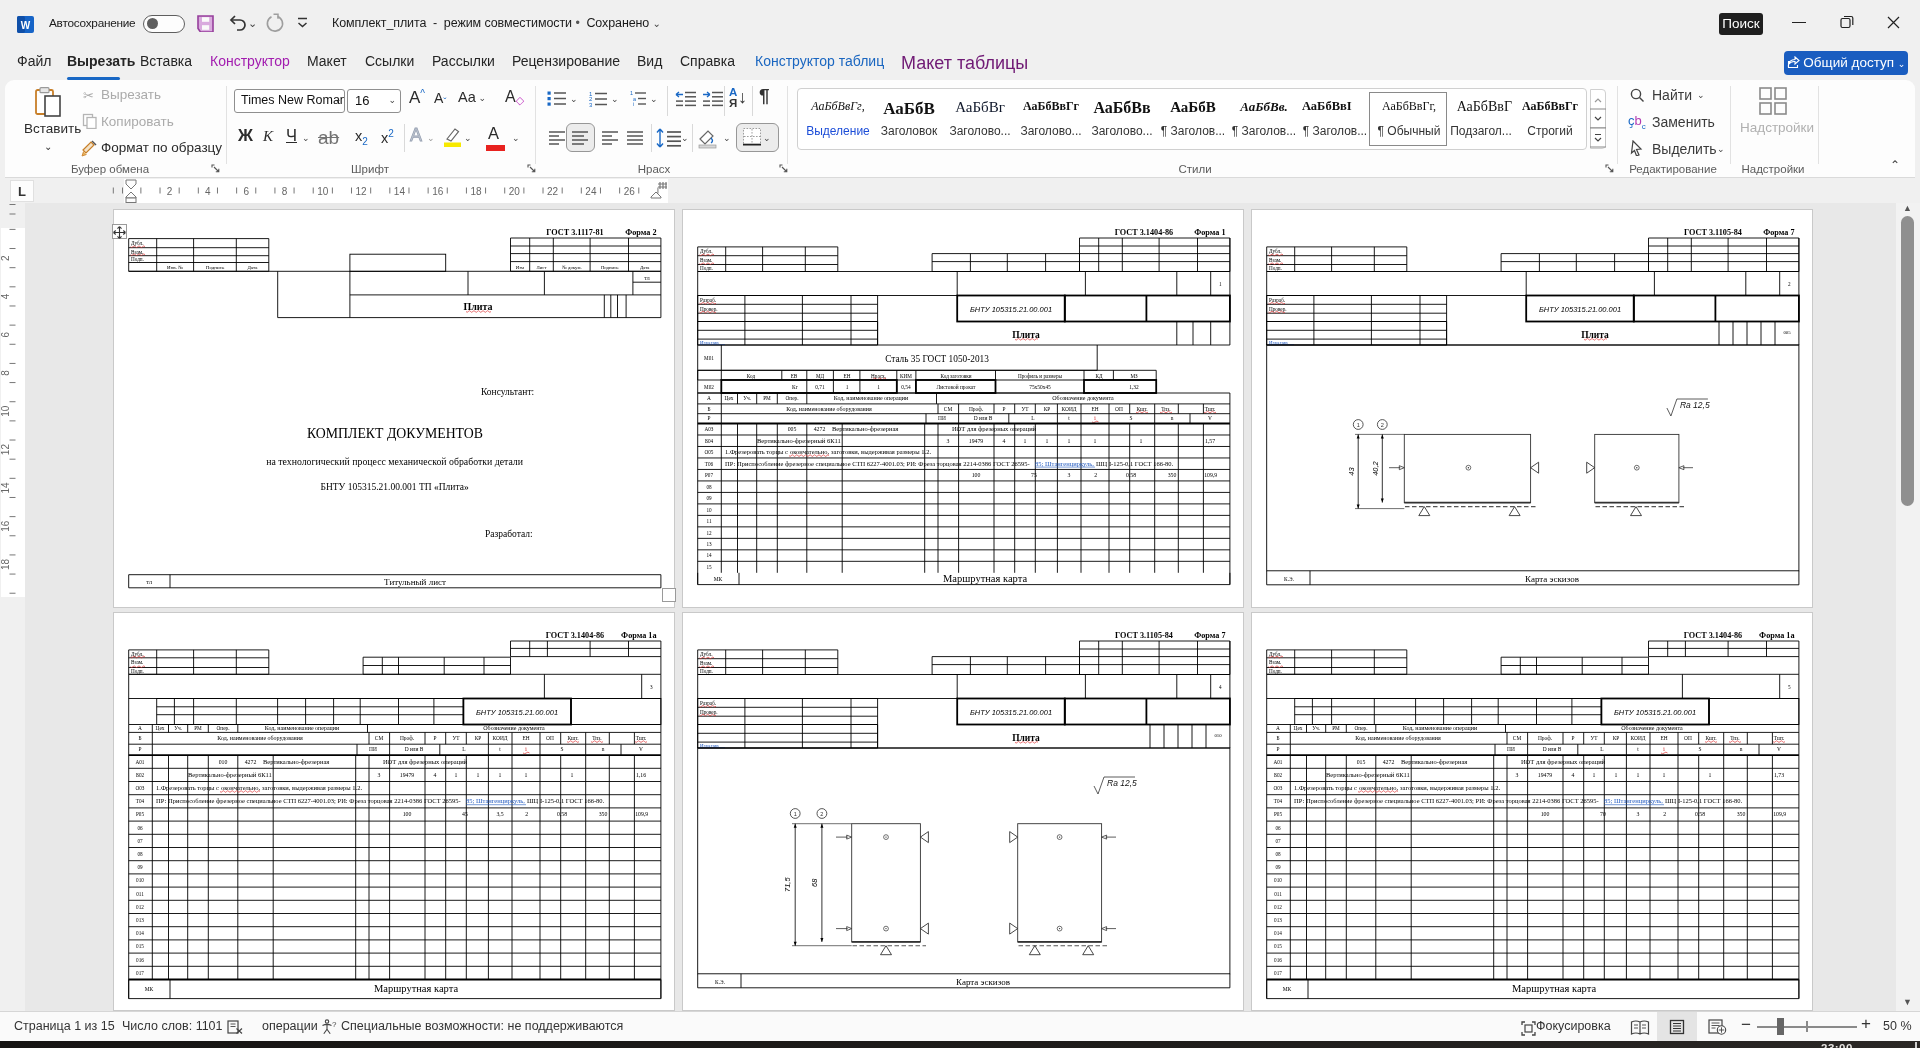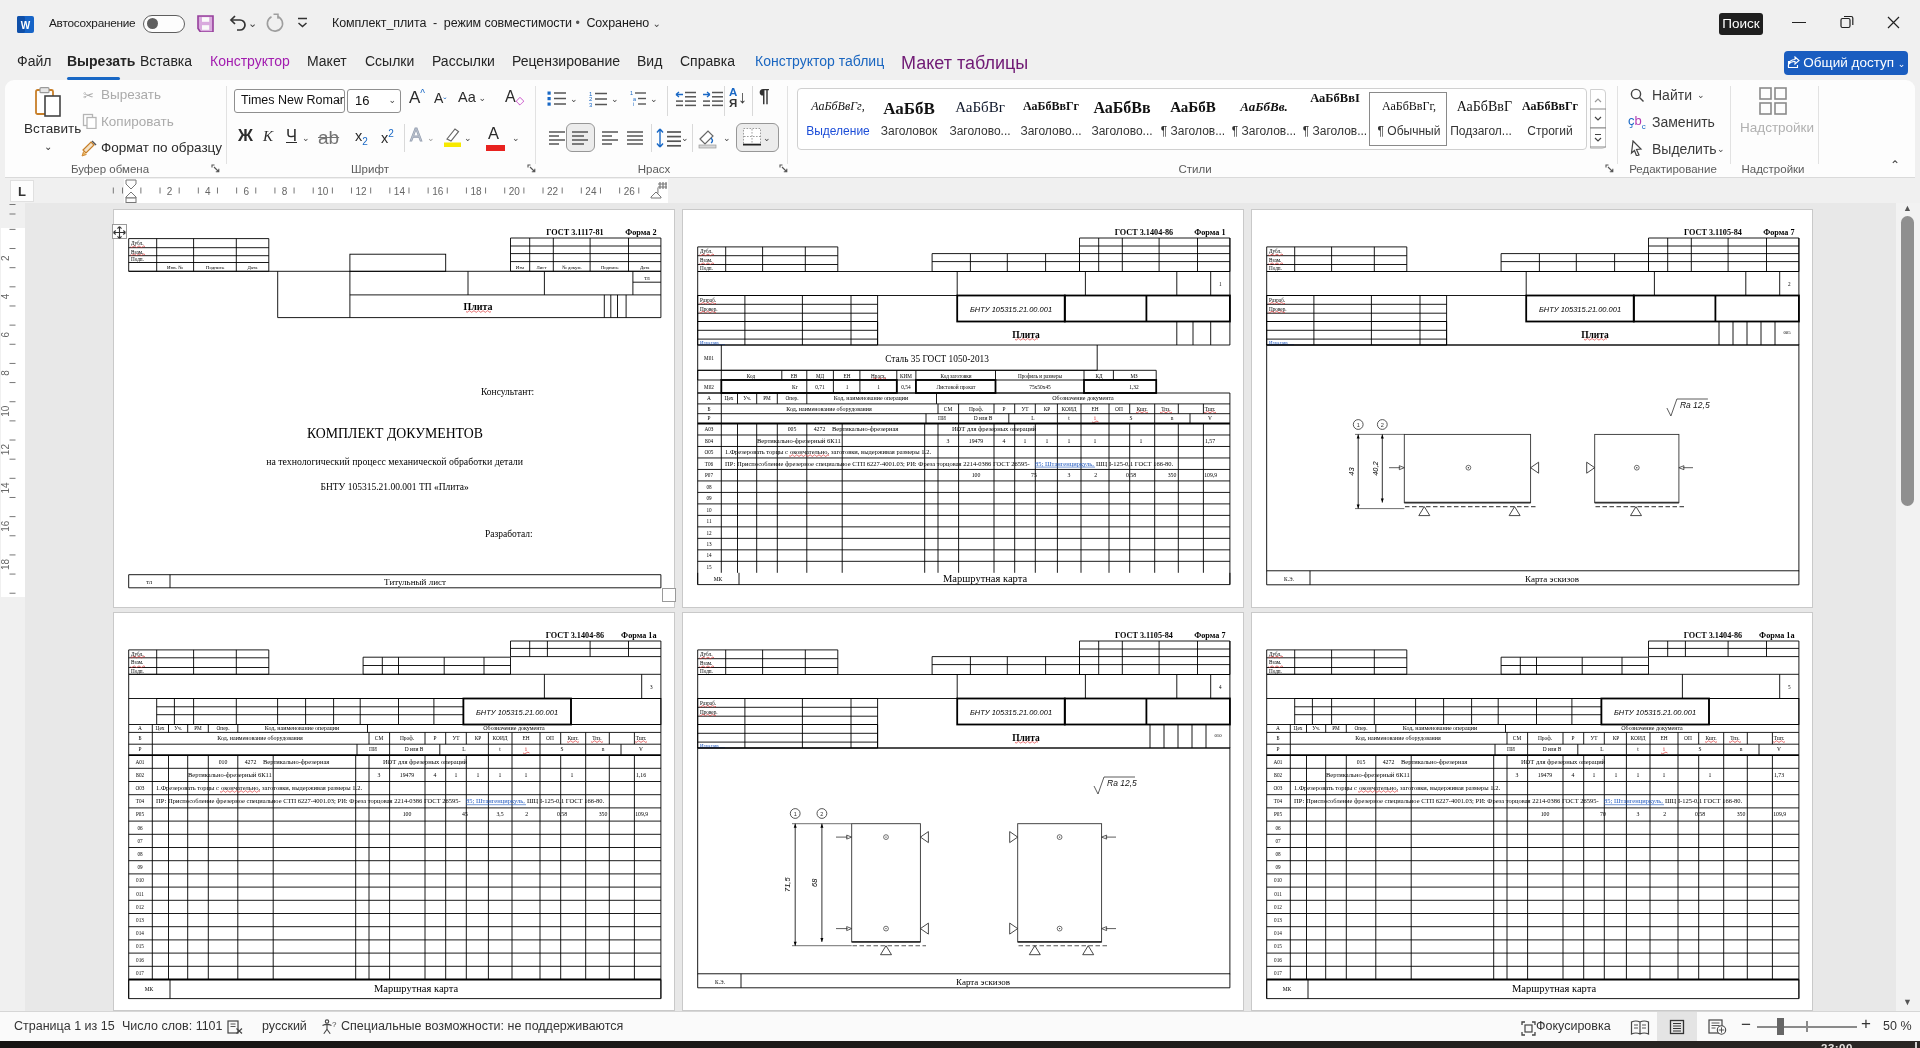--- a/index.html
+++ b/index.html
@@ -251,21 +251,21 @@
 <div style="position:absolute;left:947px;top:99px;width:66px;text-align:center;font-family:Liberation Serif, serif;font-size:15px;font-style:normal;font-weight:normal;color:#0f172a;white-space:nowrap;overflow:hidden">АаБбВг</div>
 <div style="position:absolute;left:947px;top:124px;width:66px;text-align:center;font-size:12px;color:#333;white-space:nowrap;overflow:hidden">Заголово...</div>
 <div style="position:absolute;left:1018px;top:99px;width:66px;text-align:center;font-family:Liberation Serif, serif;font-size:12px;font-style:normal;font-weight:bold;color:#111;white-space:nowrap;overflow:hidden">АаБбВвГг</div>
 <div style="position:absolute;left:1018px;top:124px;width:66px;text-align:center;font-size:12px;color:#333;white-space:nowrap;overflow:hidden">Заголово...</div>
 <div style="position:absolute;left:1089px;top:99px;width:66px;text-align:center;font-family:Liberation Serif, serif;font-size:16px;font-style:normal;font-weight:bold;color:#111;white-space:nowrap;overflow:hidden">АаБбВв</div>
 <div style="position:absolute;left:1089px;top:124px;width:66px;text-align:center;font-size:12px;color:#333;white-space:nowrap;overflow:hidden">Заголово...</div>
 <div style="position:absolute;left:1160px;top:99px;width:66px;text-align:center;font-family:Liberation Serif, serif;font-size:15px;font-style:normal;font-weight:bold;color:#111;white-space:nowrap;overflow:hidden">АаБбВ</div>
 <div style="position:absolute;left:1160px;top:124px;width:66px;text-align:center;font-size:12px;color:#333;white-space:nowrap;overflow:hidden">¶ Заголов...</div>
 <div style="position:absolute;left:1231px;top:99px;width:66px;text-align:center;font-family:Liberation Serif, serif;font-size:13px;font-style:italic;font-weight:bold;color:#111;white-space:nowrap;overflow:hidden">АаБбВв.</div>
 <div style="position:absolute;left:1231px;top:124px;width:66px;text-align:center;font-size:12px;color:#333;white-space:nowrap;overflow:hidden">¶ Заголов...</div>
-<div style="position:absolute;left:1302px;top:91px;width:66px;text-align:center;font-family:Liberation Serif, serif;font-size:12.5px;font-style:normal;font-weight:bold;color:#111;white-space:nowrap;overflow:hidden">АаБбВвІ</div>
+<div style="position:absolute;left:1302px;top:99px;width:66px;font-family:Liberation Serif, serif;font-size:12.5px;font-style:normal;font-weight:bold;color:#111;white-space:nowrap;overflow:hidden">АаБбВвІ</div>
 <div style="position:absolute;left:1302px;top:124px;width:66px;text-align:center;font-size:12px;color:#333;white-space:nowrap;overflow:hidden">¶ Заголов...</div>
 <div style="position:absolute;left:1369px;top:92px;width:78px;height:54px;border:1px solid #8a8a8a;background:#fff"></div>
 <div style="position:absolute;left:1373px;top:99px;width:72px;text-align:center;font-family:Liberation Serif, serif;font-size:12px;font-style:normal;font-weight:normal;color:#111;white-space:nowrap;overflow:hidden">АаБбВвГг,</div>
 <div style="position:absolute;left:1373px;top:124px;width:72px;text-align:center;font-size:12px;color:#333;white-space:nowrap;overflow:hidden">¶ Обычный</div>
 <div style="position:absolute;left:1450px;top:99px;width:62px;text-align:right;font-family:Liberation Serif, serif;font-size:14px;font-style:normal;font-weight:normal;color:#111;white-space:nowrap;overflow:hidden">АаБбВвГ</div>
 <div style="position:absolute;left:1450px;top:124px;width:62px;text-align:center;font-size:12px;color:#333;white-space:nowrap;overflow:hidden">Подзагол...</div>
 <div style="position:absolute;left:1517px;top:99px;width:66px;text-align:center;font-family:Liberation Serif, serif;font-size:12px;font-style:normal;font-weight:bold;color:#111;white-space:nowrap;overflow:hidden">АаБбВвГг</div>
 <div style="position:absolute;left:1517px;top:124px;width:66px;text-align:center;font-size:12px;color:#333;white-space:nowrap;overflow:hidden">Строгий</div>
 <div style="position:absolute;left:1590px;top:89px;width:16px;height:60px;border:1px solid #d0d0d0;border-radius:0 4px 4px 0;background:#fff"></div>
 <svg style="position:absolute;left:1590px;top:89px" width="16" height="60" viewBox="0 0 16 60">
@@ -1451,21 +1451,21 @@
 <span style="position:absolute;left:1903px;top:203px;font-size:9px;color:#555">▲</span>
 <span style="position:absolute;left:1903px;top:997px;font-size:9px;color:#555">▼</span>
 <div id="statusbar">
     <span style="position:absolute;left:14px;top:7px">Страница 1 из 15</span>
     <span style="position:absolute;left:122px;top:7px">Число слов: 1101</span>
     <svg class="icon" style="position:absolute;left:227px;top:8px" width="17" height="15" viewBox="0 0 17 15">
       <rect x="1" y="1" width="10" height="12" fill="none" stroke="#444" stroke-width="1.2"></rect>
       <path d="M3.5 4 h5 M3.5 6.5 h5" stroke="#444" stroke-width="0.9"></path>
       <path d="M9.5 8.5 l5.5 5 M15 8.5 l-5.5 5" stroke="#444" stroke-width="1.2"></path>
     </svg>
-    <span style="position:absolute;left:262px;top:7px">русский</span>
+    <span style="position:absolute;left:262px;top:7px">операции</span>
     <svg class="icon" style="position:absolute;left:320px;top:7px" width="19" height="17" viewBox="0 0 19 17">
       <circle cx="7" cy="2.6" r="1.7" fill="none" stroke="#444" stroke-width="1.1"></circle>
       <path d="M2.5 6.5 q4.5 -2.2 9 0 M7 6 v4.2 M7 10.2 l-3.2 4.6 M7 10.2 l3.2 4.6" fill="none" stroke="#444" stroke-width="1.1"></path>
       <text x="12" y="8" font-size="8" fill="#444" font-family="Liberation Sans, sans-serif">?</text>
     </svg>
     <span style="position:absolute;left:341px;top:7px">Специальные возможности: не поддерживаются</span>
     <svg class="icon" style="position:absolute;left:1520px;top:8px" width="17" height="17" viewBox="0 0 17 17">
       <path d="M2 5 V2 h3 M12 2 h3 v3 M15 12 v3 h-3 M5 15 H2 v-3" fill="none" stroke="#444" stroke-width="1.3"></path>
       <rect x="5" y="5" width="7" height="7" fill="none" stroke="#444" stroke-width="1.2"></rect>
     </svg>

